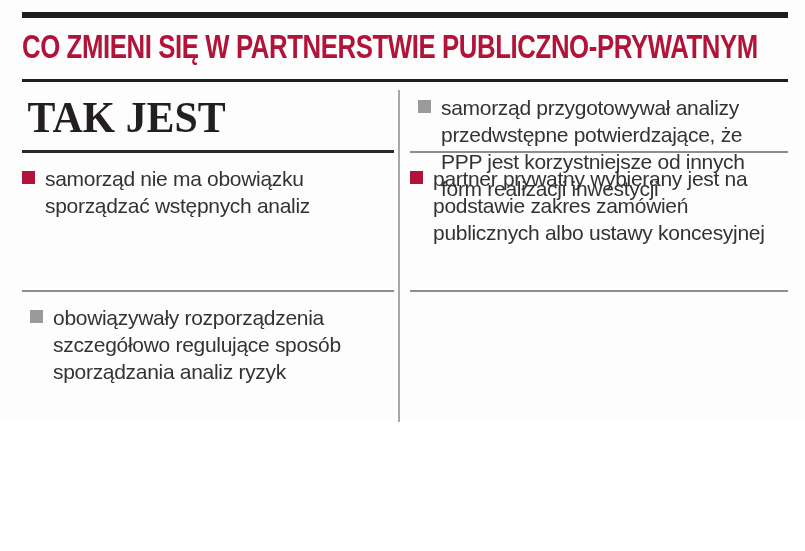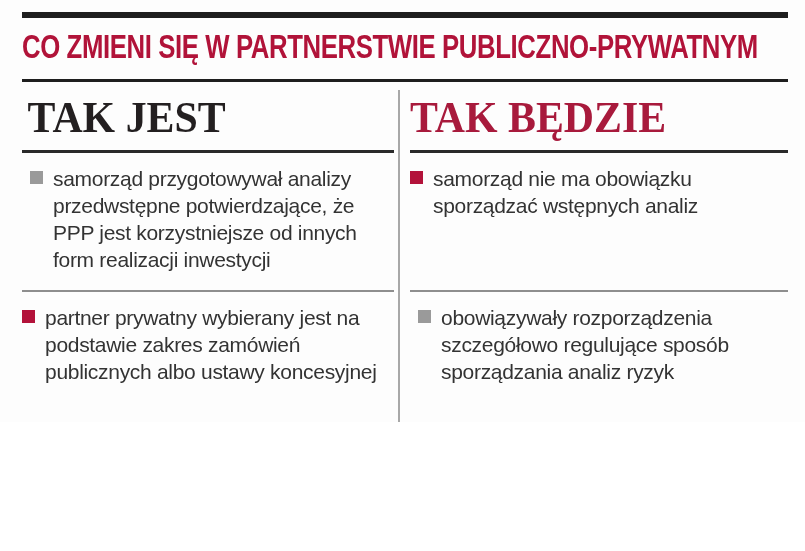--- a/index.html
+++ b/index.html
@@ -80,23 +80,20 @@
     <div class="title-rule"></div>
 
     <div class="content">
       <div class="divider"></div>
 
       <div class="grid">
 
         <div class="cell-header col-left">
           <span class="header-text">TAK JEST</span>
         </div>
-        <div class="cell-header col-right">
-          <span class="header-text">TAK BĘDZIE</span>
-        </div>
 
         <div class="cell-item col-left">
           <div class="item">
             <span class="bullet gray"></span>
             <span class="item-text">samorząd przygotowywał analizy przedwstępne potwierdzające, że PPP jest korzystniejsze od innych form realizacji inwestycji</span>
           </div>
         </div>
         <div class="cell-item col-right">
           <div class="item">
             <span class="bullet red"></span>

